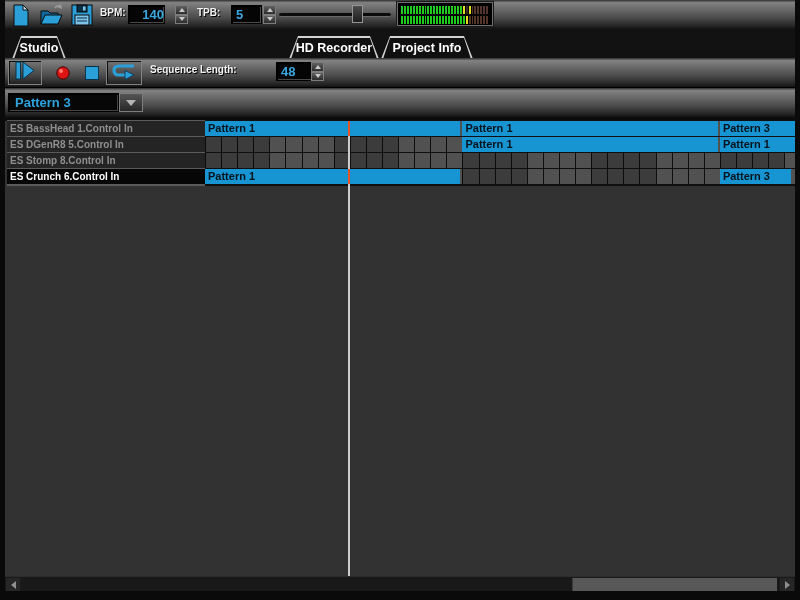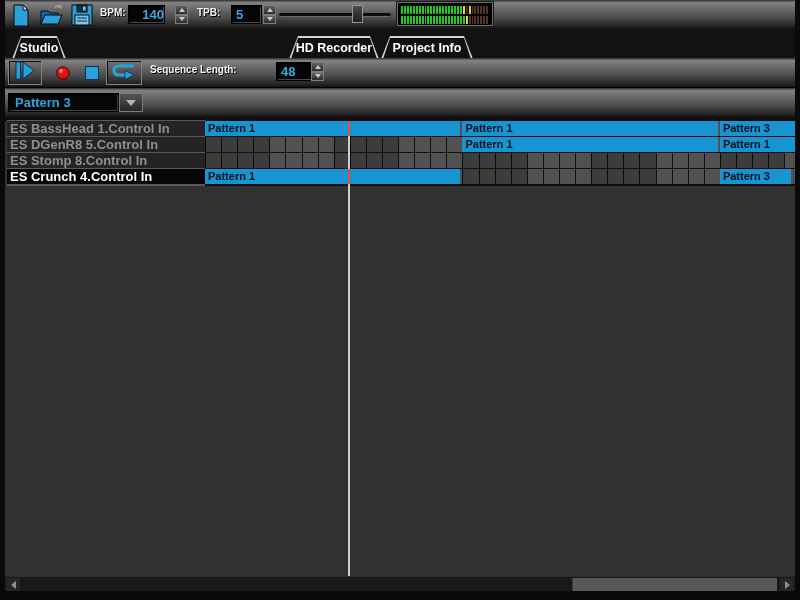--- a/index.html
+++ b/index.html
@@ -37,21 +37,21 @@
   .tab .tlbl{position:absolute;inset:2px 0 0 0;text-align:center;line-height:20px;
       color:#fff;font-weight:bold;font-size:12.5px;}
   
   .framebtn{border:1px solid #828282;box-shadow:inset 1px 1px 0 #0e0e0e;display:flex;align-items:center;justify-content:center;box-sizing:border-box;background:rgba(0,0,0,0.08);}
   
   .dropval{background:#070707;border:1px solid #000;box-shadow:inset 1px 1px 0 #000,inset -1px -1px 0 #454545;
            color:#2fa3db;font-weight:bold;font-size:13px;line-height:17px;padding-left:6px;box-sizing:border-box;}
   .dropbtn{background:linear-gradient(180deg,#555,#272727);border:1px solid #7d7d7d;display:flex;align-items:center;justify-content:center;box-sizing:border-box;}
   .dropbtn .tri-down{border-left-width:5px;border-right-width:5px;border-top-width:6px;border-top-color:#b5b5b5;}
   
-  .track-label{position:absolute;left:7px;width:198px;height:15px;font-size:13px;font-weight:bold;
+  .track-label{position:absolute;left:7px;width:198px;height:15px;font-size:10px;font-weight:bold;
       line-height:15px;padding-left:3px;box-sizing:border-box;background:#242424;color:#8f8f8f;
       overflow:hidden;white-space:nowrap;}
   .track-label.sel{background:#060606;color:#ffffff;}
   .track-row{position:absolute;left:205px;width:590px;height:15px;overflow:hidden;
       background:
         repeating-linear-gradient(90deg,rgba(0,0,0,0.82) 0 1px,transparent 1px 16.09px),
         repeating-linear-gradient(90deg,#3c3c3c 0 64.36px,#515151 64.36px 128.72px);}
   .pattern-seg{position:absolute;top:0;height:15px;background:#1795d3;color:#04121b;font-size:11px;
       font-weight:bold;line-height:15px;padding-left:3px;box-sizing:border-box;overflow:hidden;white-space:nowrap;}
   
@@ -275,21 +275,21 @@
         <div class="pattern-seg" style="left: 257.44px; width: 255.44px;">Pattern 1</div>
         <div class="pattern-seg" style="left: 514.88px; width: 78.45px;">Pattern 3</div>
       </div>
       <div class="track-label" style="top: 137px;">ES DGenR8 5.Control In</div>
       <div class="track-row" style="top: 137px;">
         <div class="pattern-seg" style="left: 257.44px; width: 255.44px;">Pattern 1</div>
         <div class="pattern-seg" style="left: 514.88px; width: 78.45px;">Pattern 1</div>
       </div>
       <div class="track-label" style="top: 153px;">ES Stomp 8.Control In</div>
       <div class="track-row" style="top: 153px;"></div>
-      <div class="track-label sel" style="top: 169px;">ES Crunch 4.Control In</div>
+      <div class="track-label sel" style="top: 169px;">ES Crunch 6.Control In</div>
       <div class="track-row" style="top: 169px;">
         <div class="pattern-seg" style="left: 0px; width: 255.44px;">Pattern 1</div>
         <div class="pattern-seg" style="left: 514.88px; width: 71.2095px;">Pattern 3</div>
       </div>
     </div>
   <div id="playhead-layer">
       <div class="abs" style="left: 348px; top: 121px; width: 2px; height: 455px; background: rgb(205, 205, 205); z-index: 4;"></div>
       <div class="abs" style="left: 348px; top: 121px; width: 2px; height: 15px; background: rgb(232, 85, 43); z-index: 5;"></div>
       <div class="abs" style="left: 348px; top: 169px; width: 2px; height: 15px; background: rgb(232, 85, 43); z-index: 5;"></div>
     </div>

